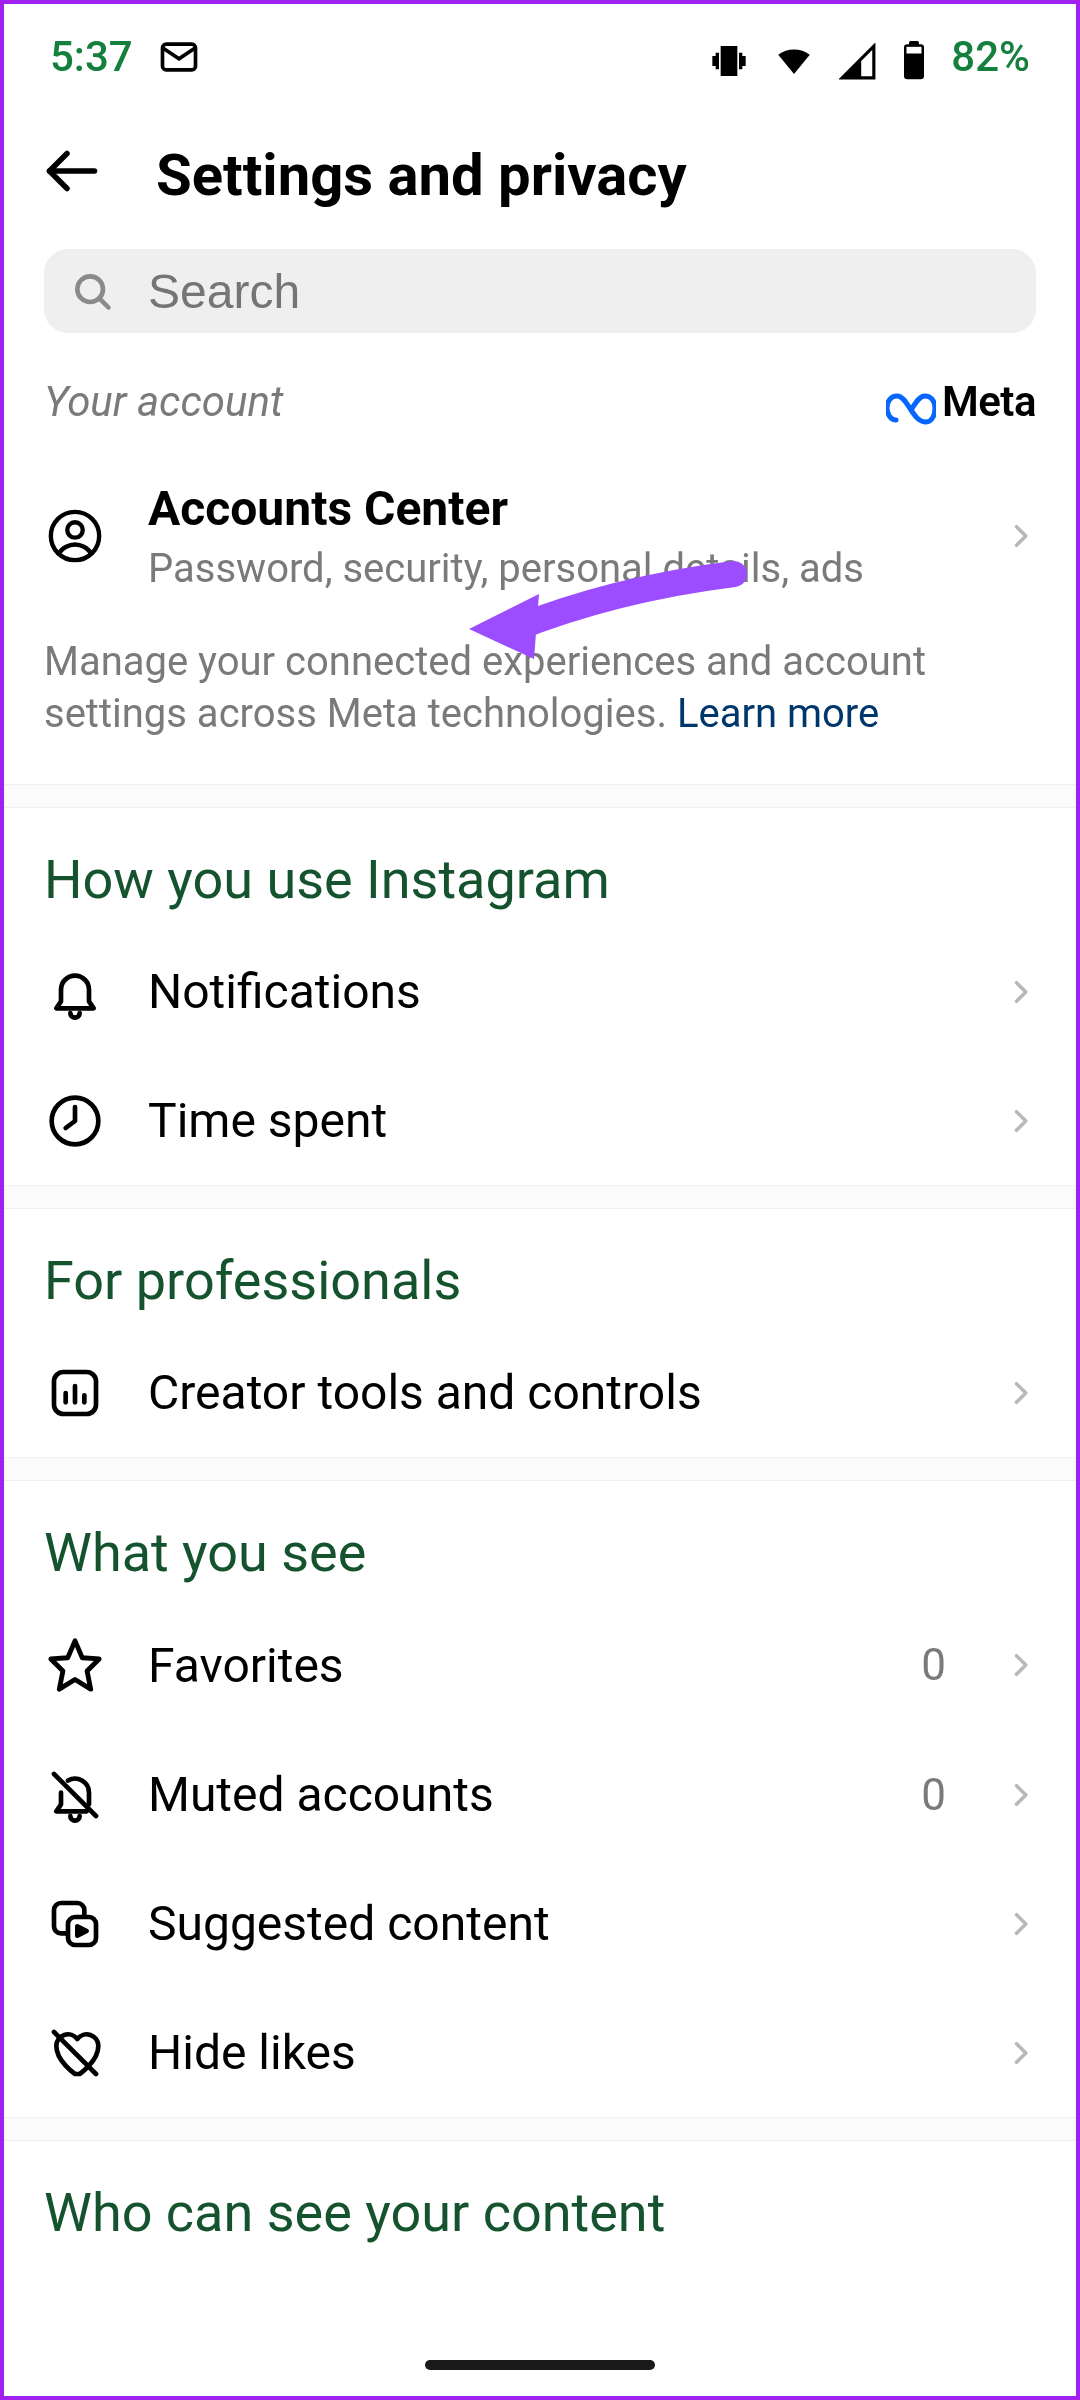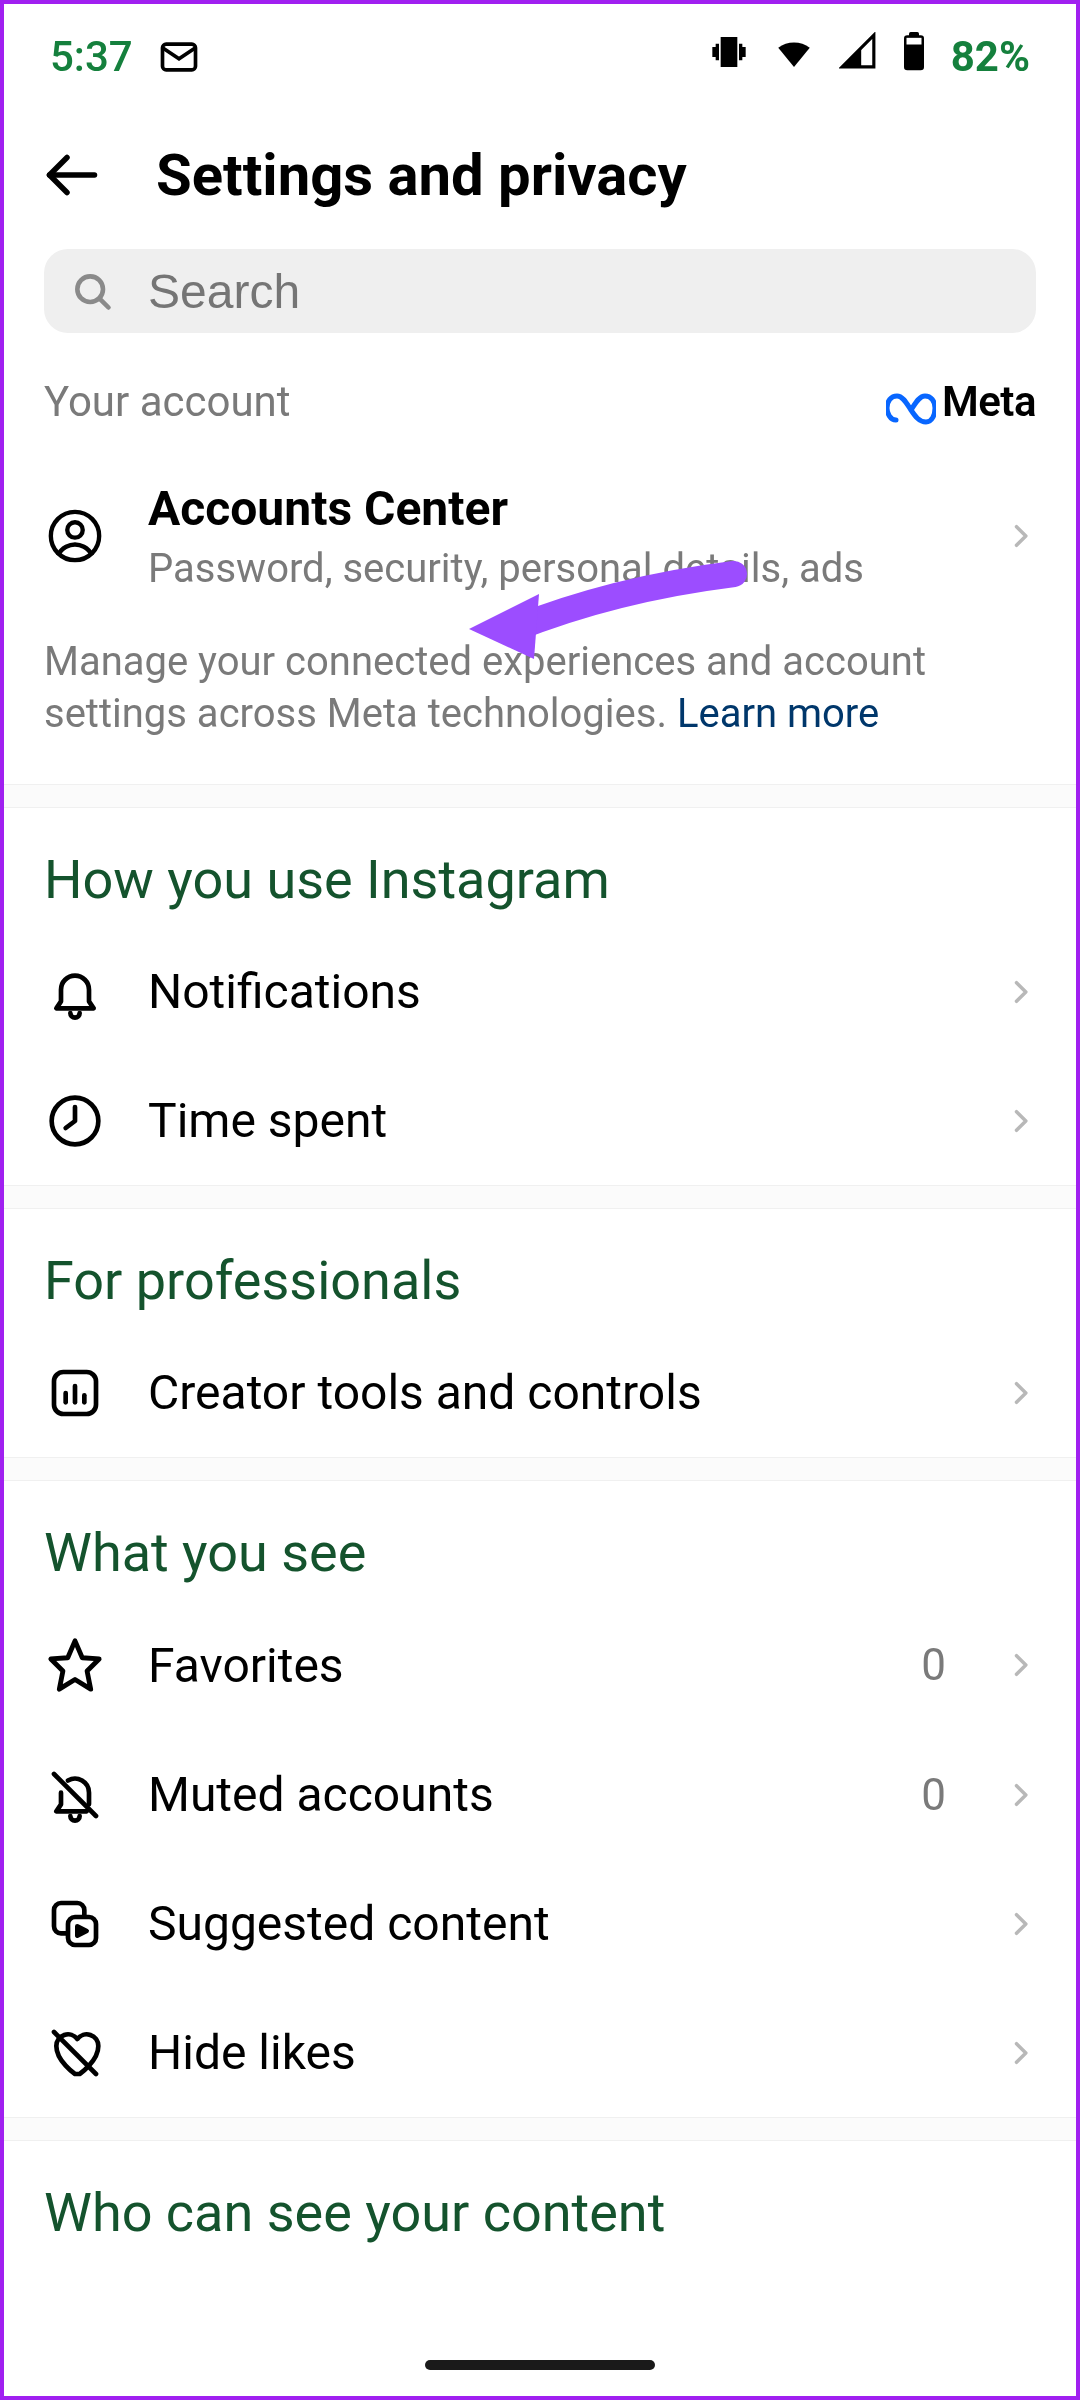--- a/index.html
+++ b/index.html
@@ -14,25 +14,24 @@
   .status-bar {
     display: flex;
     justify-content: space-between;
     align-items: center;
     padding: 28px 46px 10px 46px;
     font-size: 42px;
     font-weight: 500;
     color: #15803d;
   }
   .status-left { display: flex; align-items: center; gap: 24px; }
-  .status-right { display: flex; align-items: flex-start; gap: 24px; font-weight: bold; }
+  .status-right { display: flex; align-items: flex-end; gap: 24px; }
   .status-icon { display: inline-flex; align-items: center; }
   .header {
     display: flex;
-    align-items: center;
     padding: 50px 38px 30px 38px;
     gap: 54px;
   }
   .back-btn { width: 60px; height: 60px; display: flex; align-items: center; justify-content: center; }
   .header-title { font-size: 58px; font-weight: 700; color: #000; }
   .search-box {
     margin: 10px 40px 44px 40px;
     background: #efefef;
     border-radius: 24px;
     display: flex;
@@ -42,21 +41,21 @@
   }
   .search-icon { margin-right: 34px; }
   .search-input {
     border: none; background: transparent; font-size: 48px; color: #9a9a9a;
     outline: none; flex: 1;
   }
   .section-hdr {
     display: flex; justify-content: space-between; align-items: center;
     padding: 0 40px 20px 40px;
   }
-  .section-label { font-size: 42px; color: #7a7a7a; font-weight: 400; }
+  .section-label { font-size: 42px; color: #7a7a7a; font-weight: 400; font-style: italic; }
   .meta-logo { display: flex; align-items: flex-end; gap: 6px; }
   .meta-txt { font-size: 42px; font-weight: 600; color: #000; letter-spacing: -0.5px; }
   .account-row {
     display: flex; align-items: center; padding: 34px 40px;
     gap: 42px;
   }
   .account-row .icon { width: 62px; display:flex; justify-content:center; }
   .account-body { flex: 1; }
   .account-title { font-size: 48px; color: #000; font-weight: 700; margin-bottom: 8px; }
   .account-sub { font-size: 40px; color: #7a7a7a; }

